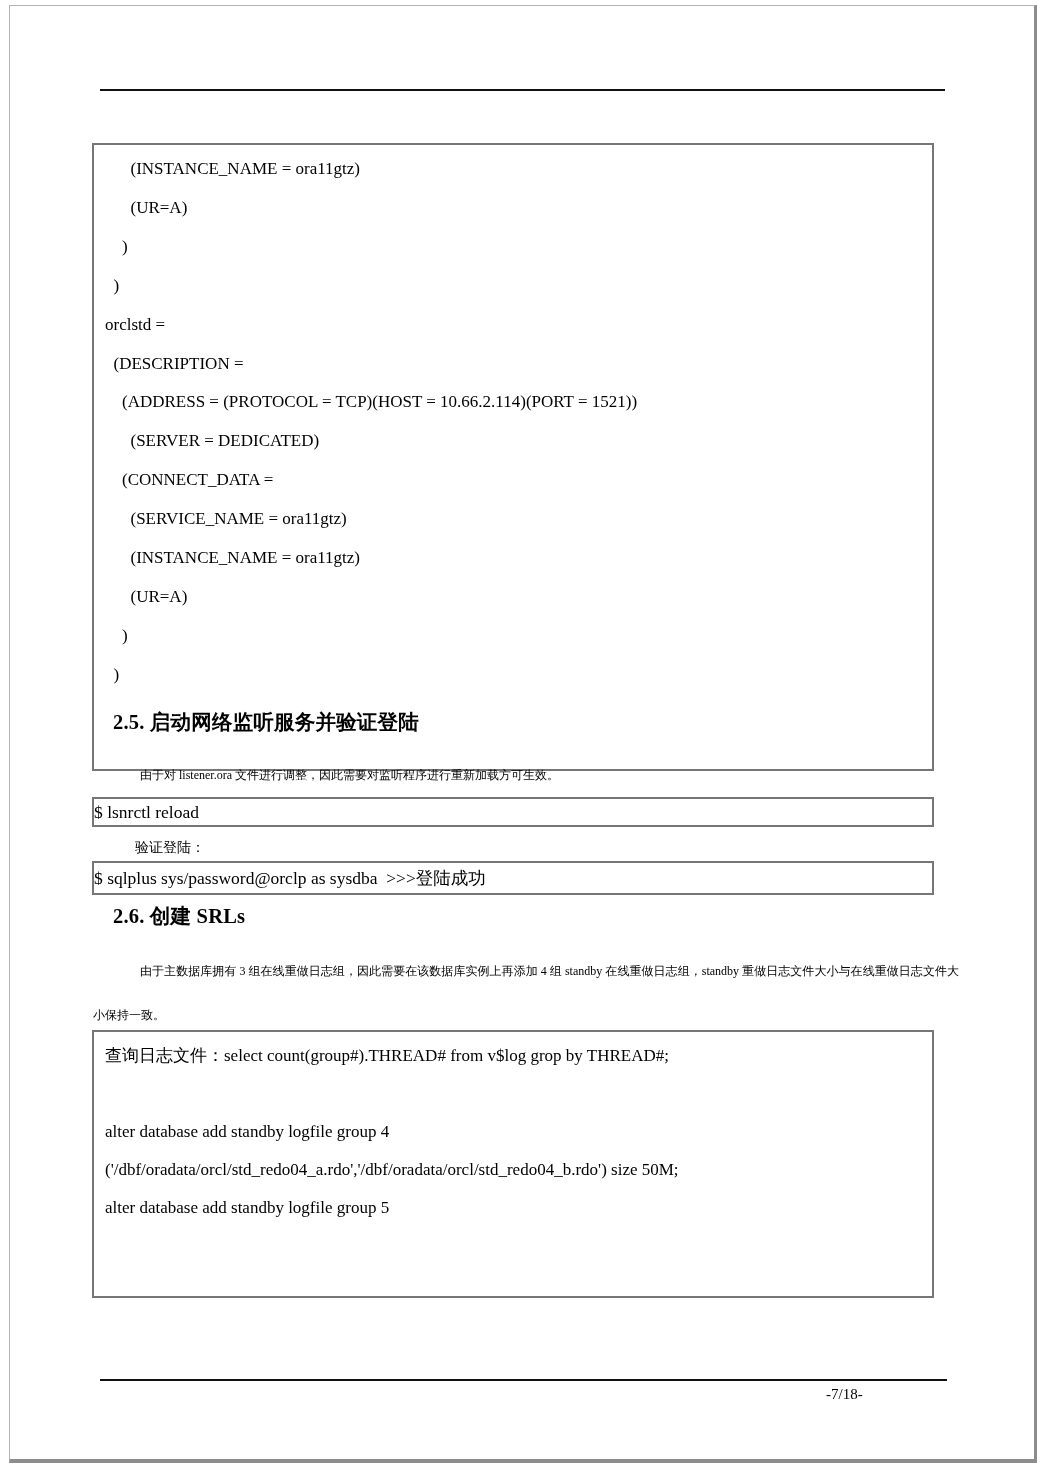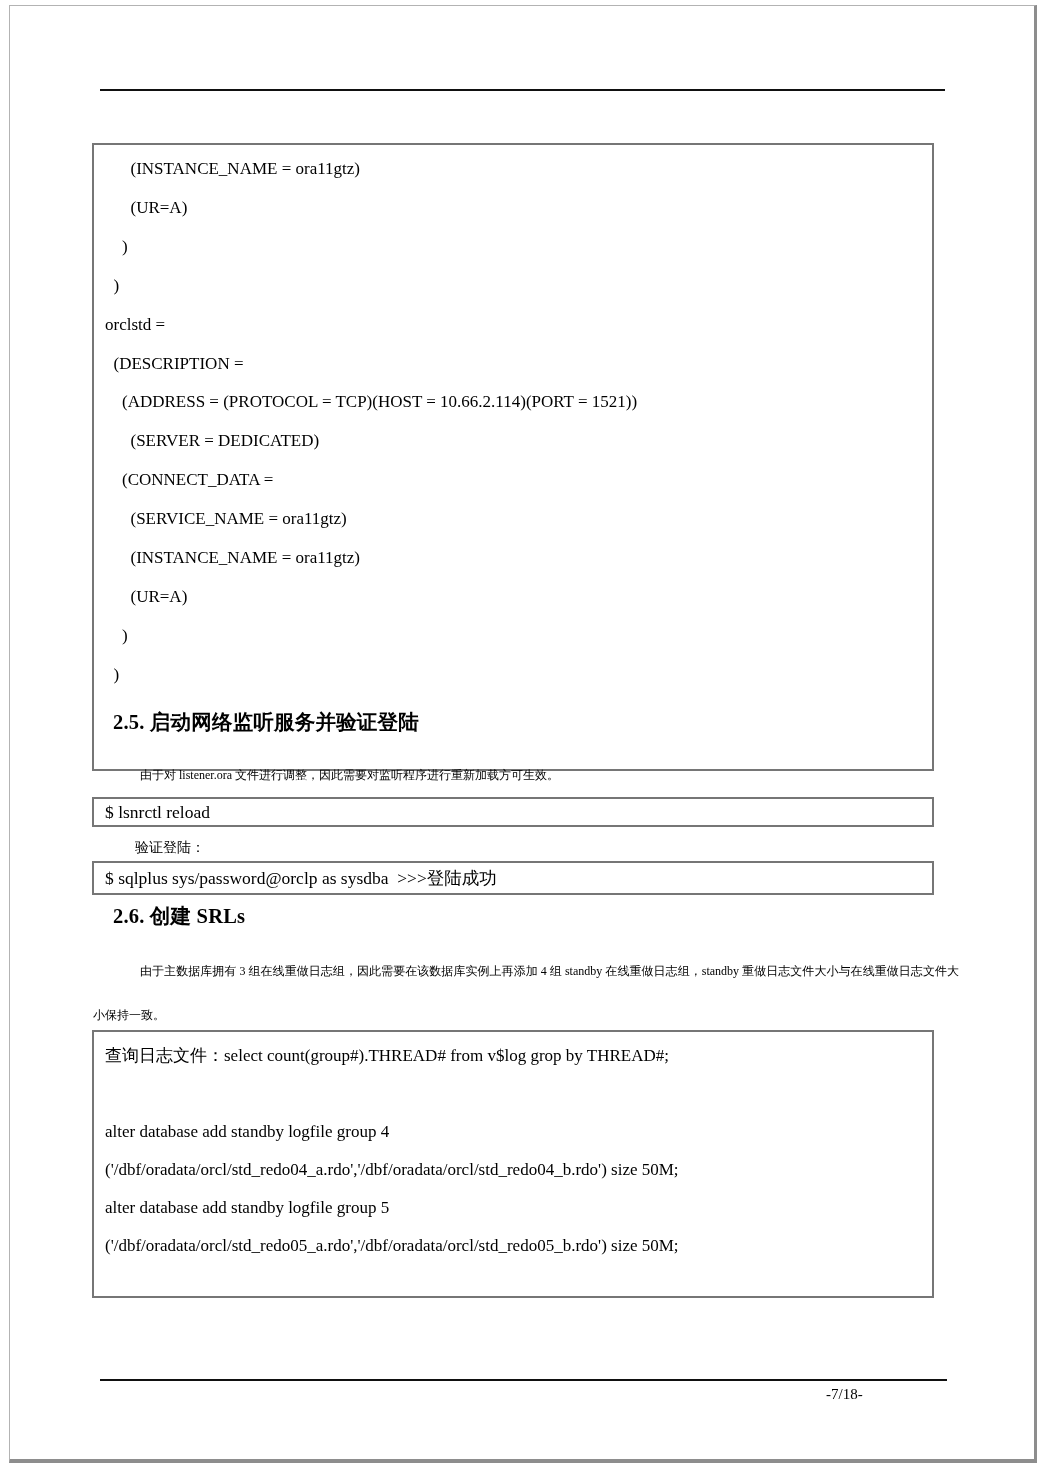--- a/index.html
+++ b/index.html
@@ -66,21 +66,20 @@
     position: absolute;
     left: 92px;
     width: 842px;
     border: 2px solid #767676;
     box-sizing: border-box;
     font-size: 17.5px;
     background: #fff;
     overflow: hidden;
   }
   .cmdbox .cmd {
-    padding-left: 11px;
     white-space: pre;
   }
   .reload-box { top: 797px; height: 30px; }
   .reload-box .cmd { line-height: 26px; }
   .sqlplus-box { top: 861px; height: 34px; }
   .sqlplus-box .cmd { line-height: 30px; }
 
   .heading {
     position: absolute;
     left: 113px;
@@ -171,19 +170,18 @@
 
 <div class="para p26">由于主数据库拥有 3 组在线重做日志组，因此需要在该数据库实例上再添加 4 组 standby 在线重做日志组，standby 重做日志文件大小与在线重做日志文件大小保持一致。</div>
 
 <div class="codebox srl-box">
   <div class="inner">
     <div class="srl-line">查询日志文件：select count(group#).THREAD# from v$log grop by THREAD#;</div>
     <div class="srl-line"></div>
     <div class="srl-line">alter database add standby logfile group 4</div>
     <div class="srl-line">('/dbf/oradata/orcl/std_redo04_a.rdo','/dbf/oradata/orcl/std_redo04_b.rdo') size 50M;</div>
     <div class="srl-line">alter database add standby logfile group 5</div>
-    <div class="srl-line">('/dbf/oradata/orcl/std_redo05_a.rdo','/dbf/oradata/orcl/std_redo05_b.rdo') size 50M;</div>
   </div>
 </div>
 
 <div class="rule rule-bottom"></div>
 
 <div class="page-number">-7/18-</div>
 
 </body></html>

